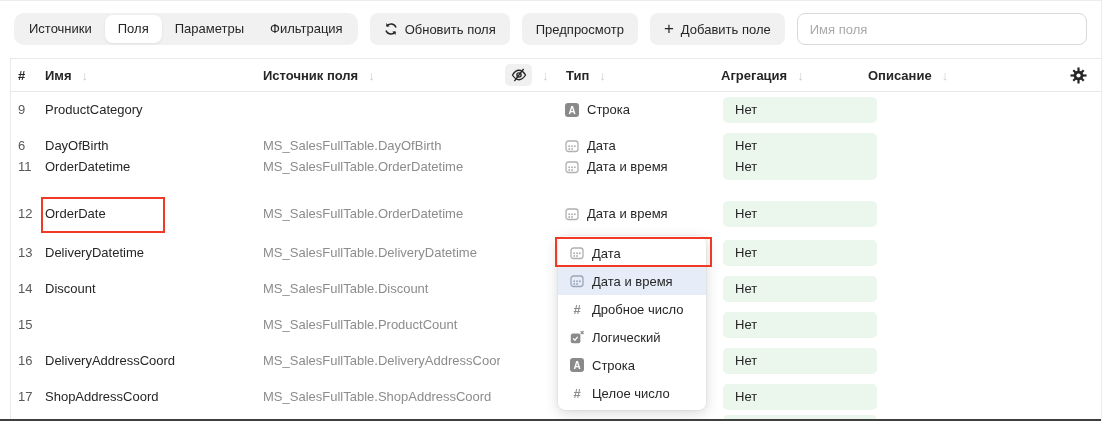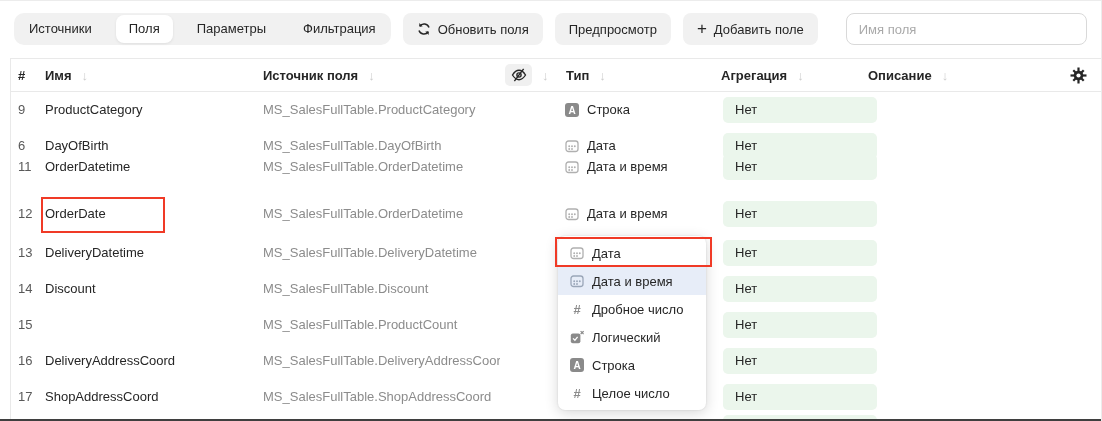--- a/index.html
+++ b/index.html
@@ -5,27 +5,27 @@
   * { box-sizing: border-box; }
   html,body { margin:0; padding:0; background:#fff; }
   .page {
     position:relative; width:1102px; height:421px; background:#fff;
     font-family:"Liberation Sans", sans-serif; overflow:hidden;
     border-top:1px solid #ececec; border-right:1px solid #ececec;
   }
 
   
   .toolbar { position:absolute; top:12px; left:14px; right:14px; height:32px; display:flex; align-items:center; }
-  .tabs { display:flex; align-items:center; background:#f1f1f1; border-radius:10px; height:32px; padding:0 2px;gap:11px; }
+  .tabs { display:flex; align-items:center; background:#f1f1f1; border-radius:10px; height:32px; padding:0 2px; }
   .tab { padding:0 13px; height:28px; line-height:28px; font-size:13px; color:#262626; border-radius:8px; cursor:pointer; white-space:nowrap; }
   .tab.active { background:#fff; box-shadow:0 1px 3px rgba(0,0,0,.08); }
   .toolbar-spacer { flex:1; }
   .btn { display:flex; align-items:center; gap:7px; height:32px; padding:9px 14px; background:#f1f1f1; border:none; border-radius:8px; font-size:13px; color:#262626; font-family:inherit; margin-left:12px; cursor:pointer; white-space:nowrap; }
   .btn .plus { font-size:17px; font-weight:400; line-height:1; margin-top:-1px; }
-  .search-input { width:292px; height:32px; margin-left:28px; border:1px solid #d9d9d9; border-radius:8px; padding:0 12px; font-size:13px; color:#262626; font-family:inherit; outline:none; }
+  .search-input { width:292px; height:32px; margin-left:12px; border:1px solid #d9d9d9; border-radius:8px; padding:0 12px; font-size:13px; color:#262626; font-family:inherit; outline:none; }
   .search-input::placeholder { color:#a9a9a9; }
 
   
   .hline { position:absolute; left:10px; right:0; height:1px; background:#e9e9e9; }
   .vline-left { position:absolute; left:10px; top:57px; bottom:2px; width:1px; background:#e9e9e9; }
   .bottom-bar { position:absolute; left:0; right:0; bottom:0; height:2px; background:#3f3f3f; z-index:20; }
 
   
   .thead { position:absolute; top:58px; left:0; right:0; height:32px; font-size:13px; font-weight:700; color:#262626; }
   .hcell { position:absolute; top:0; height:32px; display:flex; align-items:center; gap:10px; }
@@ -145,21 +145,20 @@
             <circle r="4.8"></circle>
           </g>
           <circle r="2.1" fill="#fff"></circle>
         </svg>
     </div>
   </div>
 
   <div class="trow" style="top:91px">
     <span class="cell cnum">9</span>
     <span class="cell cname">ProductCategory</span>
-    <span class="cell csource">MS_SalesFullTable.ProductCategory</span>
     <span class="cell ctype">
       <span class="icon-string">A</span>
       <span>Строка</span>
     </span>
     <span class="badge">Нет</span>
   </div>
 
   <div class="trow" style="top:127px">
     <span class="cell cnum">6</span>
     <span class="cell cname">DayOfBirth</span>

